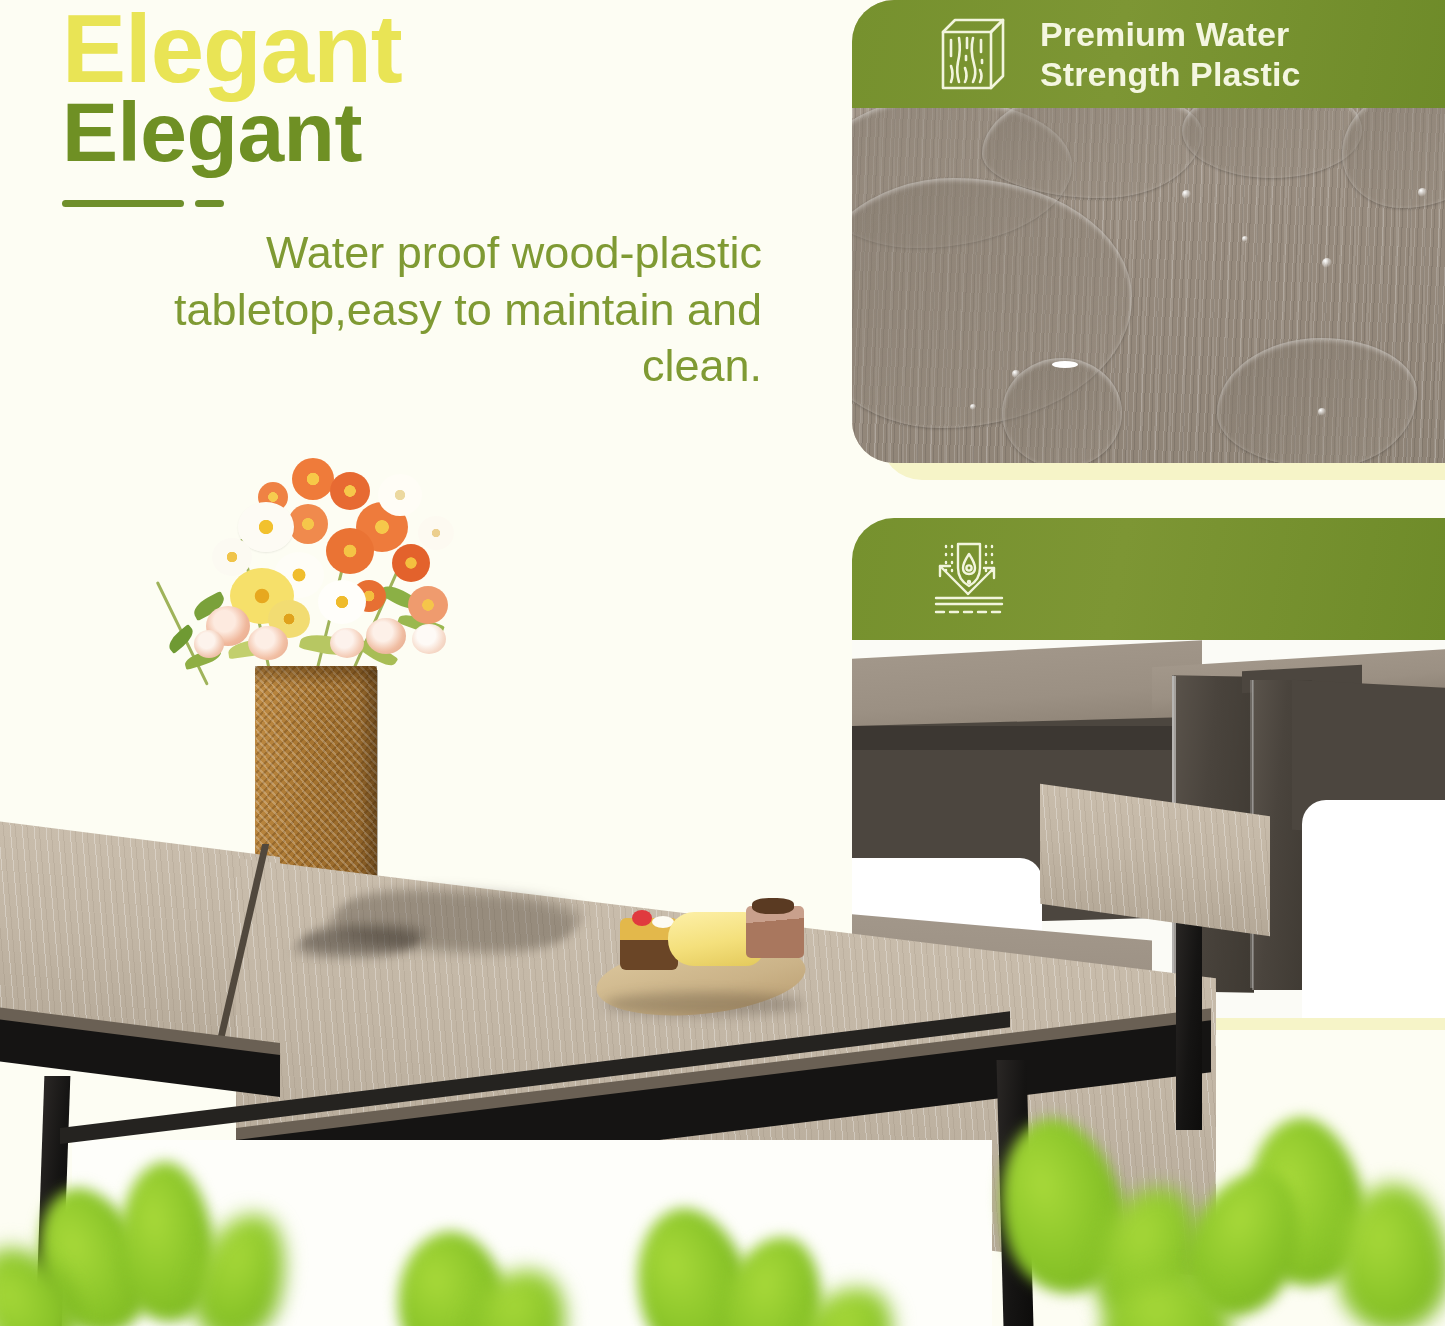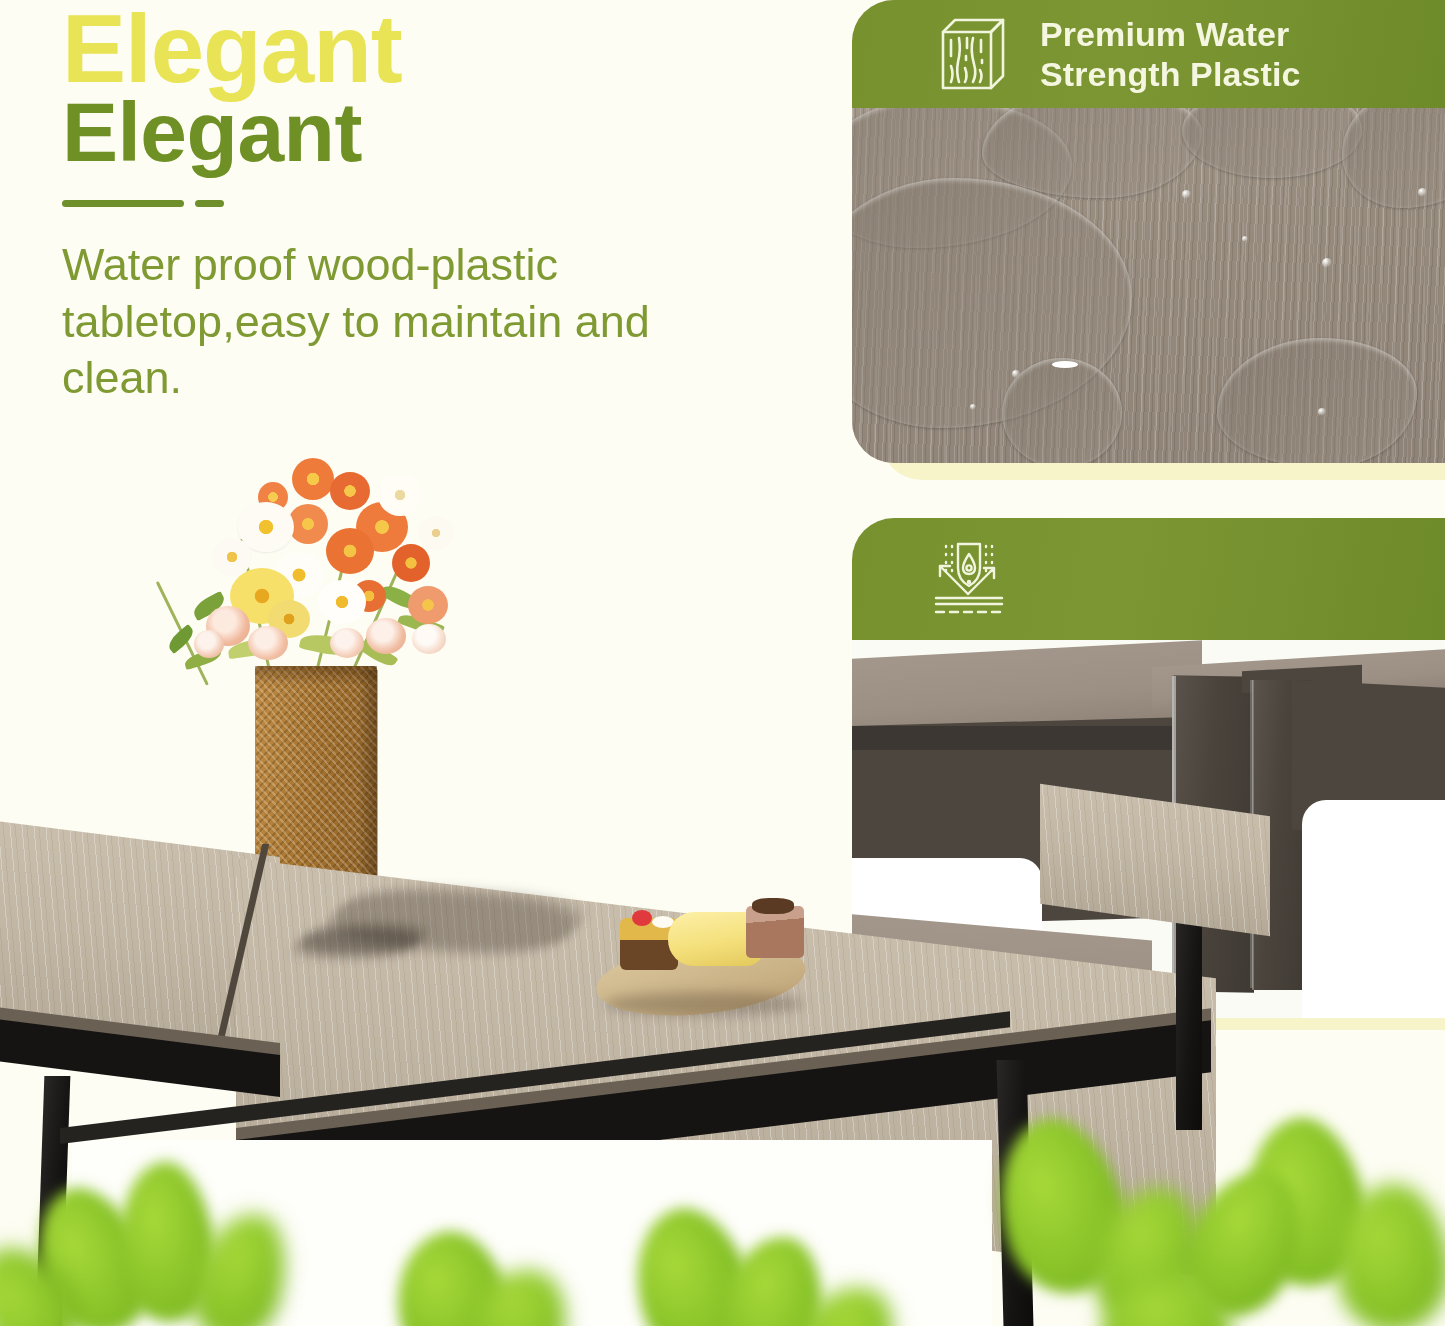--- a/index.html
+++ b/index.html
@@ -47,26 +47,27 @@
     width: 122px; height: 7px;
     border-radius: 4px;
     background: #6f8f2b;
   }
   .divider-short {
     width: 29px; height: 7px;
     border-radius: 4px;
     background: #6f8f2b;
   }
   .subtitle {
-    margin-top: 30px;
+    margin-top: 18px;
     font-size: 45px;
     font-weight: 400;
     line-height: 1.26;
     color: #7f9a33;
     max-width: 700px;
+    text-align: right;
   }
   .panel-yellow-shadow {
     position: absolute;
     background: #f6f4c8;
     border-radius: 0 0 0 42px;
   }
   .panel-card {
     position: absolute;
     border-radius: 42px 0 0 42px;
     overflow: hidden;

